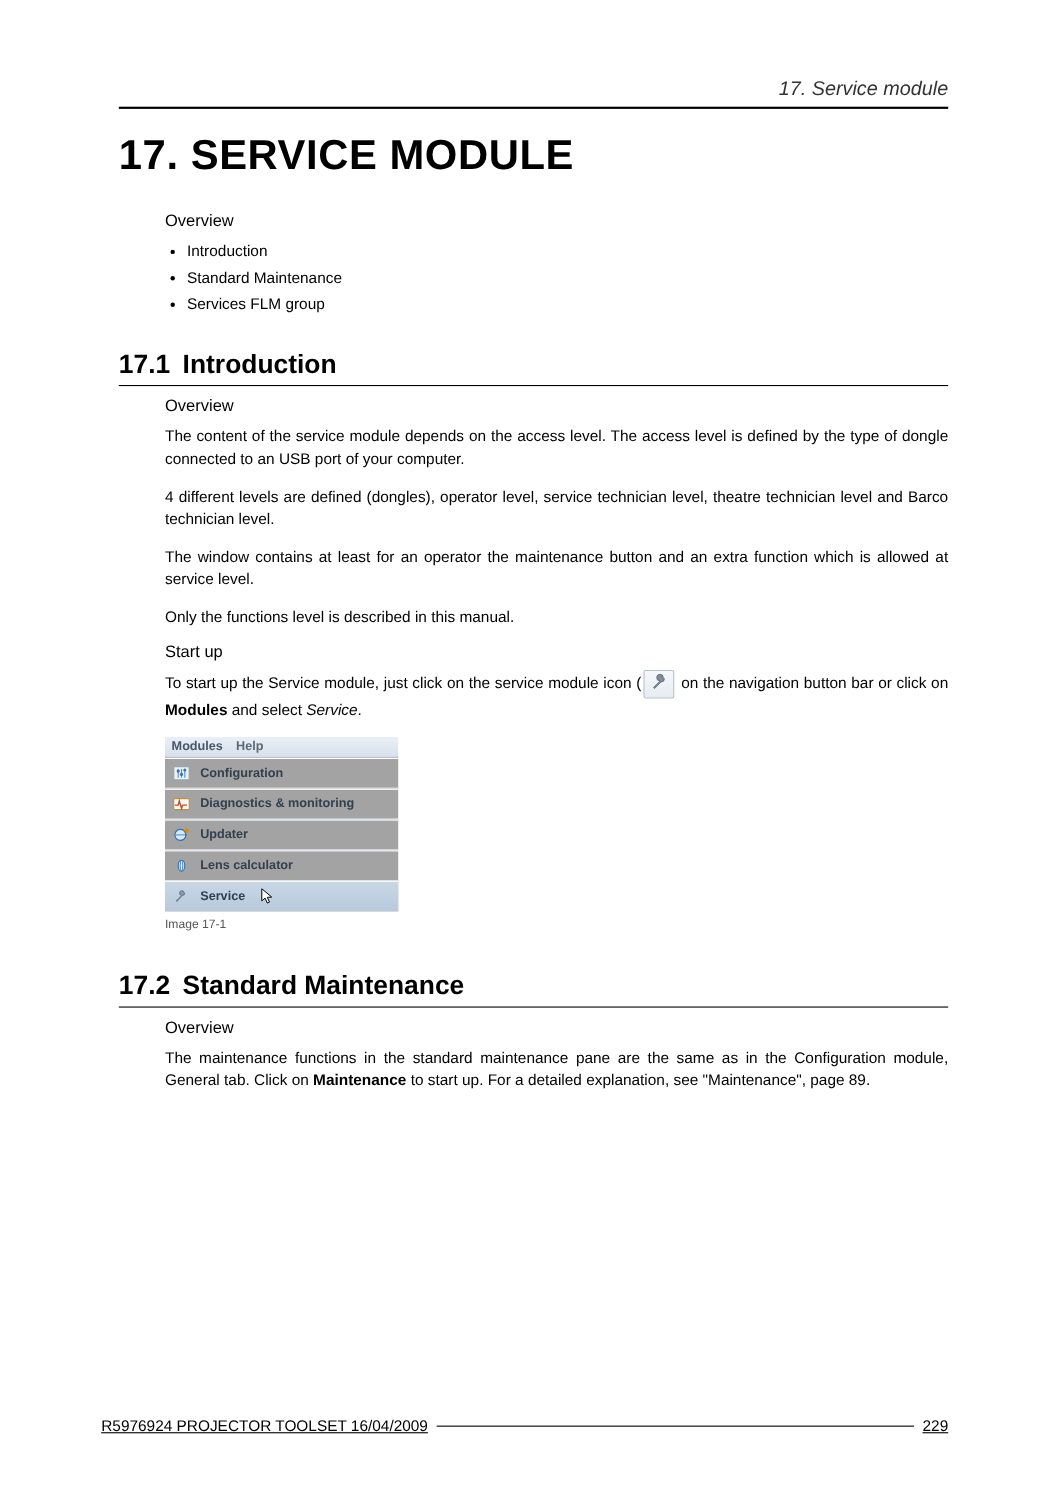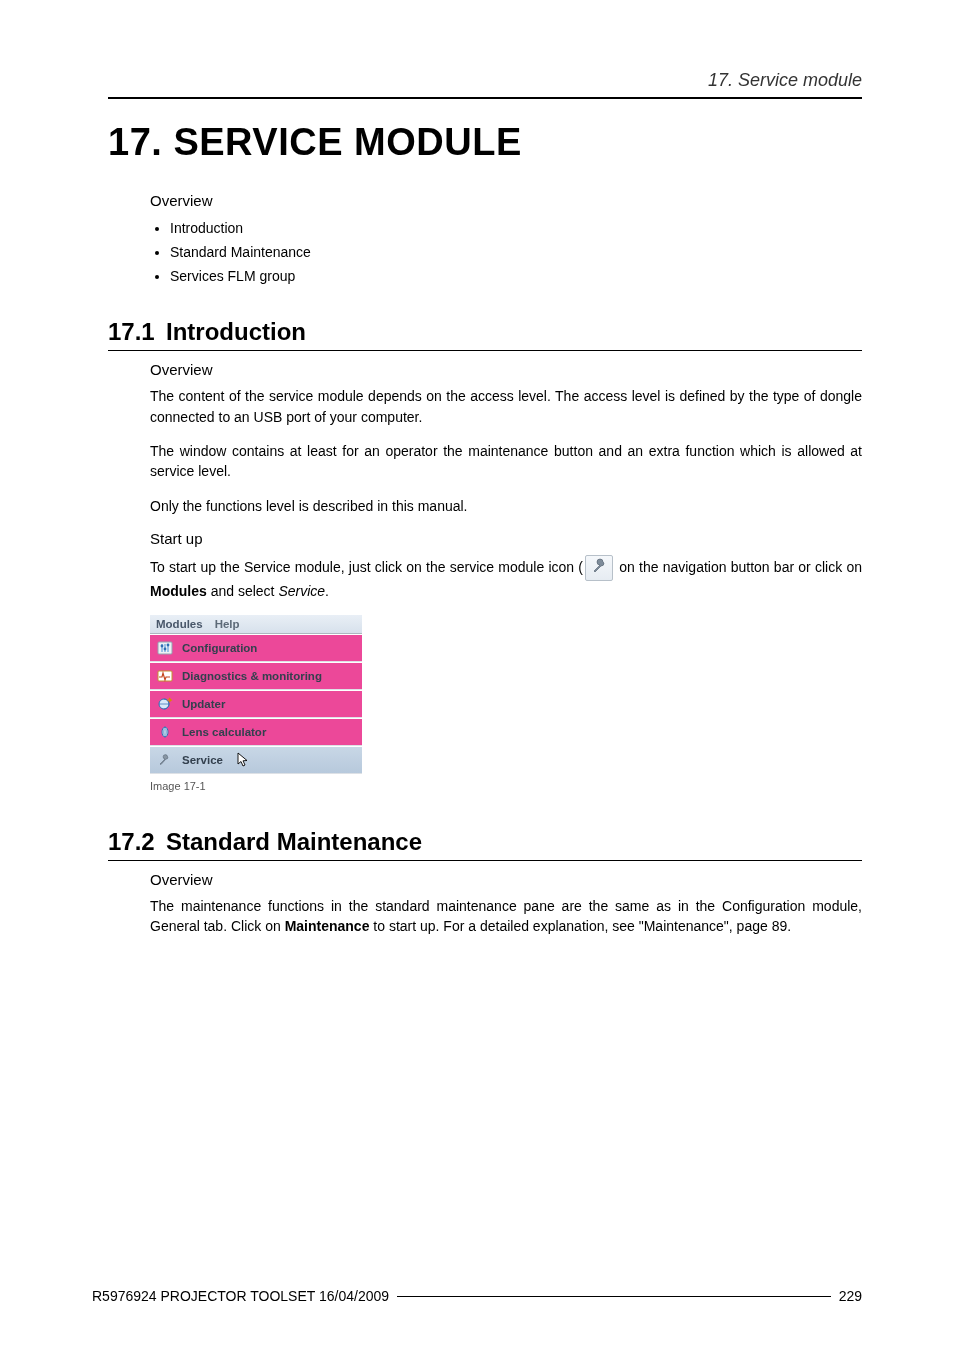--- a/index.html
+++ b/index.html
@@ -106,21 +106,21 @@
     border-bottom: 1px solid #aeb6c0;
     padding: 3px 6px;
     gap: 12px;
     color: #5d6a78;
     font-weight: bold;
   }
   .menu-bar .menu-open {
     color: #49576a;
   }
   .menu-list {
-    background: #ec4899;
+    background: #a3a3a3;
   }
   .menu-row {
     display: flex;
     align-items: center;
     gap: 8px;
     padding: 5px 8px 5px 6px;
     color: #33404e;
     font-weight: bold;
     border-top: 1px solid #fff;
     border-bottom: 1px solid #dde1e6;
@@ -150,20 +150,21 @@
     position: absolute;
     left: 92px;
     right: 92px;
     bottom: 46px;
   }
   .footer-line {
     display: flex;
     align-items: center;
     gap: 8px;
     font-size: 14px;
+    text-decoration: underline;
   }
   .footer-rule {
     flex: 1;
     border: none;
     border-top: 1px solid #000;
     margin: 0;
   }
 </style>
 </head>
 <body>
@@ -186,20 +187,21 @@
 
   <div class="section-head">
     <span class="section-num">17.1</span>
     <span>Introduction</span>
   </div>
   <hr class="section-rule">
 
   <div class="body-col">
     <div class="subhead">Overview</div>
     <p class="body">The content of the service module depends on the access level. The access level is defined by the type of dongle connected to an USB port of your computer.</p>
+    <p class="body">4 different levels are defined (dongles), operator level, service technician level, theatre technician level and Barco technician level.</p>
     <p class="body">The window contains at least for an operator the maintenance button and an extra function which is allowed at service level.</p>
     <p class="body">Only the functions level is described in this manual.</p>
 
     <div class="subhead">Start up</div>
 
     <p class="body">
       <span>To start up the Service module, just click on the service module icon (</span><span class="inline-icon">
         <svg width="20" height="18" viewBox="0 0 20 18">
           <path d="M5 13 L11 7 A3 3 0 1 1 14 4 L15 5 A3 3 0 0 1 12 8 L6 14 Z" fill="#7e8c9a" stroke="#4d5b6a" stroke-width="0.6"></path>
         </svg>

